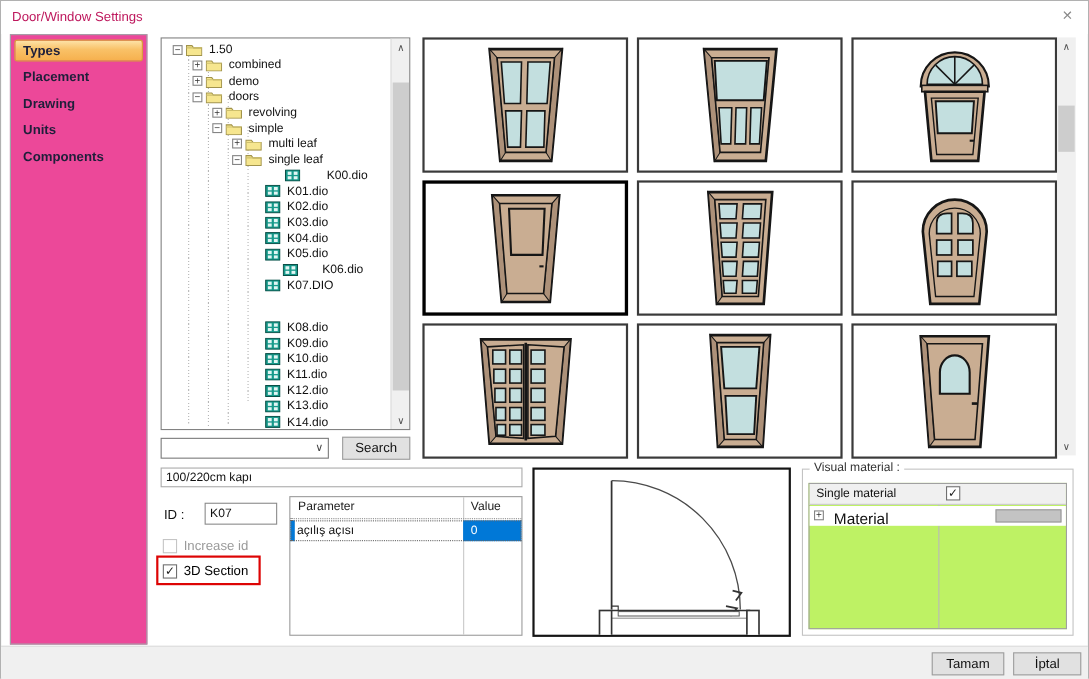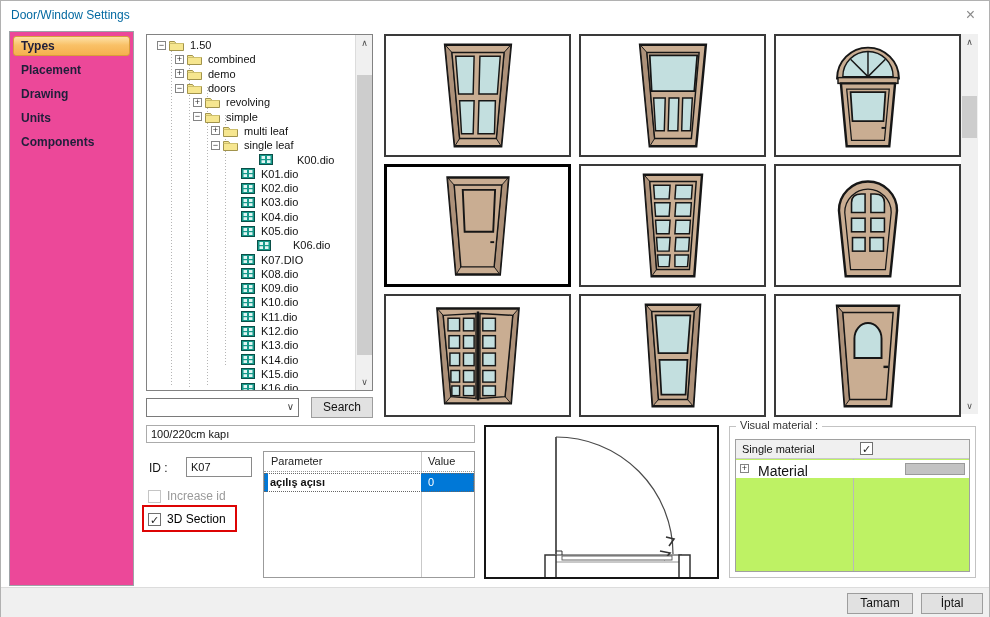--- a/index.html
+++ b/index.html
@@ -2,21 +2,21 @@
 <html><head>
 <meta charset="utf-8">
 <style>
   * { margin:0; padding:0; box-sizing:border-box; }
   html,body { width:990px; height:617px; overflow:hidden; }
   body { font-family:"Liberation Sans", sans-serif; background:#e8e8e8; }
   .dialog { position:absolute; left:0; top:0; width:990px; height:617px; background:#fff; border:1px solid #b1b1b1; }
 
   
   .titlebar { position:absolute; left:0; top:0; width:100%; height:30px; background:#fff; }
-  .title { position:absolute; left:10px; top:7px; font-size:12px; color:#0369a1; }
+  .title { position:absolute; left:10px; top:7px; font-size:12px; color:#be185d; }
   .close-x { position:absolute; right:14px; top:5px; font-size:16px; color:#8a8a8a; cursor:pointer; line-height:18px; }
 
   
   .sidebar { position:absolute; left:8px; top:30px; width:125px; height:555px; border:1px solid #9fa3a7; background:#ec4899; padding-top:2px; }
   .side-item { height:20px; margin:2px 3px 4px 3px; display:flex; align-items:center; padding-left:7px; font-size:12px; font-weight:600; color:#1f1f3a; border:1px solid transparent; border-radius:3px; cursor:pointer; }
   .side-item.selected { background:linear-gradient(#fde2a7,#f9c167 45%,#f6b04e); border-color:#d semibold; border:1px solid #d89e3b; }
 
   
   .tree { position:absolute; left:145px; top:33px; width:227px; height:357px; border:1px solid #828282; background:#fff; overflow:hidden; }
   .tree-inner { position:absolute; left:0; top:0; right:17px; bottom:0; overflow:hidden; padding-top:3px;
@@ -63,21 +63,21 @@
   .red-box { position:absolute; left:141px; top:504px; width:95px; height:27px; border:2px solid #dd0404; pointer-events:none; }
 
   
   .param-table { position:absolute; left:262px; top:450px; width:212px; height:127px; border:1px solid #9b9b9b; background:#fff; }
   .param-divider { position:absolute; left:157px; top:0; width:1px; height:100%; background:#c9c9c9; }
   .param-head { position:absolute; left:0; top:0; width:100%; height:20px; border-bottom:1px dotted #9a9a9a; }
   .param-head span { position:absolute; top:3px; font-size:11px; color:#222; }
   .ph-name { left:7px; } .ph-value { left:164px; }
   .param-row { position:absolute; left:0; top:21px; width:100%; height:19px; outline:1px dotted #666; outline-offset:-1px; display:flex; }
   .param-row .mark { width:4px; background:#0078d7; }
-  .param-row .pname { flex:0 0 153px; font-size:11px; padding:3px 2px; color:#111;font-weight:bold; }
+  .param-row .pname { flex:0 0 153px; font-size:11px; padding:3px 2px; color:#111; }
   .param-row .pval { flex:1; background:#0078d7; color:#fff; font-size:11px; padding:3px 7px; }
 
   
   .plan { position:absolute; left:483px; top:424px; width:235px; height:154px; border:2px solid #151515; background:#fff; }
   .plan svg { width:100%; height:100%; display:block; }
 
   
   .vm-group { position:absolute; left:728px; top:425px; width:247px; height:152px; border:1px solid #c3c3c3; }
   .vm-legend { position:absolute; left:6px; top:-8px; background:#fff; padding:0 4px; font-size:11px; color:#333; }
   .vm-table { position:absolute; left:5px; top:12px; width:235px; height:133px; border:1px solid #a0a0a0; background:#bef264; }
@@ -261,21 +261,21 @@
           <span class="exp-spacer"></span>
           <svg class="tree-icon" width="14" height="11" viewBox="0 0 14 11">
             <rect x="0.5" y="0.5" width="13" height="10" fill="#179a8b" stroke="#0a4f47"></rect>
             <rect x="2.5" y="2" width="3.5" height="3" fill="#e2f6f4"></rect>
             <rect x="8" y="2" width="3.5" height="3" fill="#e2f6f4"></rect>
             <rect x="2.5" y="6.2" width="3.5" height="2.8" fill="#e2f6f4"></rect>
             <rect x="8" y="6.2" width="3.5" height="2.8" fill="#e2f6f4"></rect>
           </svg>
           <span class="tree-label">K07.DIO</span>
         </div>
-        <div class="tree-row" style="padding-left: 82px;">
+        <div class="tree-row" style="padding-left: 82px; margin-top: 24px;">
           <span class="exp-spacer"></span>
           <svg class="tree-icon" width="14" height="11" viewBox="0 0 14 11">
             <rect x="0.5" y="0.5" width="13" height="10" fill="#179a8b" stroke="#0a4f47"></rect>
             <rect x="2.5" y="2" width="3.5" height="3" fill="#e2f6f4"></rect>
             <rect x="8" y="2" width="3.5" height="3" fill="#e2f6f4"></rect>
             <rect x="2.5" y="6.2" width="3.5" height="2.8" fill="#e2f6f4"></rect>
             <rect x="8" y="6.2" width="3.5" height="2.8" fill="#e2f6f4"></rect>
           </svg>
           <span class="tree-label">K08.dio</span>
         </div>

